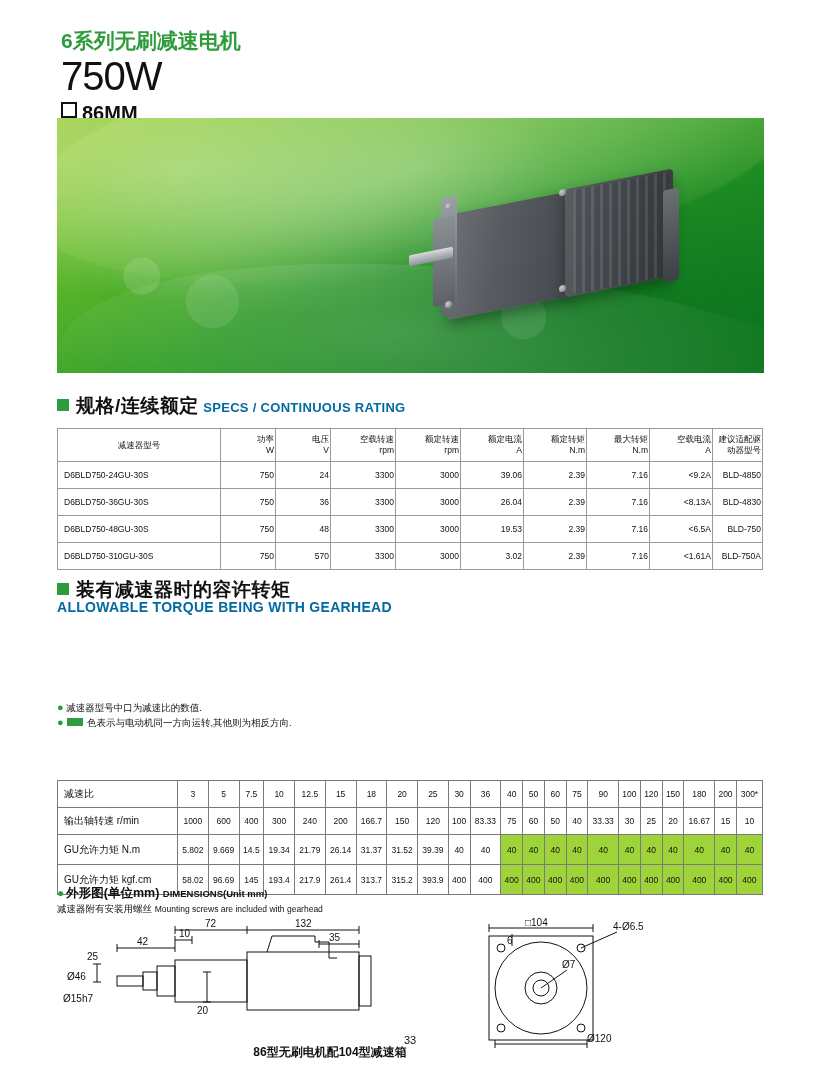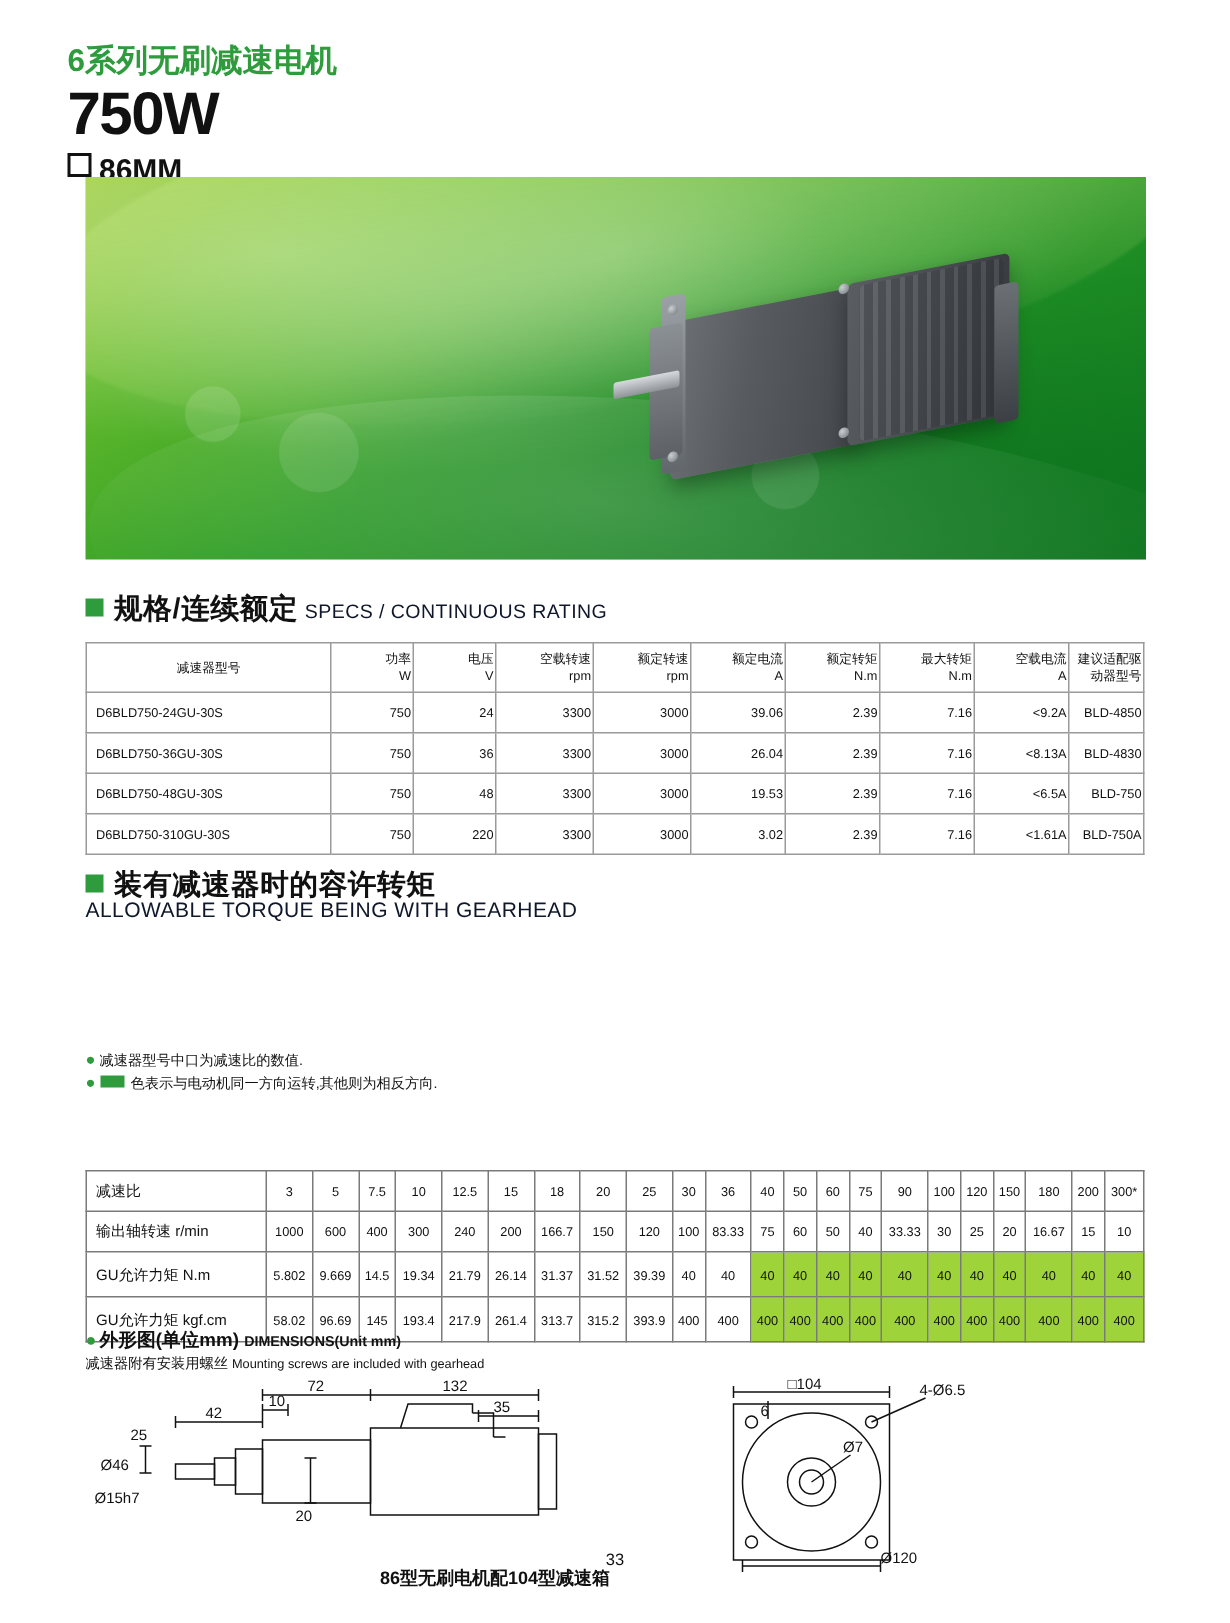--- a/index.html
+++ b/index.html
@@ -7,27 +7,27 @@
     width:820px;height:1082px;
     background:#ffffff;
     font-family:"Liberation Sans","DejaVu Sans",sans-serif;
     color:#111;
     overflow:hidden;
     position:relative;
   }
   .page{position:relative;width:820px;height:1082px;}
 
   
-  .hdr{position:absolute;left:45px;top:28px;}
+  .hdr{position:absolute;left:61px;top:28px;}
   .hdr-title{
     font-size:21px;font-weight:bold;color:#2e9c3c;letter-spacing:0px;
     line-height:26px;
   }
   .hdr-watt{
-    font-size:40px;font-weight:bold;color:#111;line-height:40px;margin-top:2px;
+    font-size:40px;font-weight:normal;color:#111;line-height:40px;margin-top:2px;
     letter-spacing:-1px;
   }
   .hdr-size{
     font-size:20px;font-weight:bold;color:#111;line-height:22px;margin-top:6px;
   }
   .hdr-size .sq{
     display:inline-block;width:12px;height:12px;border:2px solid #111;
     margin-right:5px;vertical-align:2px;
   }
 
@@ -112,21 +112,21 @@
   .m-bolt{position:absolute;width:7px;height:7px;border-radius:50%;
     background:radial-gradient(circle at 35% 35%,#c9ced2,#6f7478);transform:skewY(-11deg);}
 
   
   .sec{position:absolute;left:57px;}
   .sec-bullet{
     display:inline-block;width:12px;height:12px;background:#2e9c3c;margin-right:7px;
     vertical-align:1px;
   }
   .sec-cn{font-size:19px;font-weight:bold;color:#111;letter-spacing:0.5px;}
-  .sec-en{font-size:13px;font-weight:normal;color:#0f172a;letter-spacing:0.3px;}
+  .sec-en{font-size:13px;font-weight:bold;color:#0369a1;letter-spacing:0.3px;}
 
   
   table{border-collapse:collapse;}
   .spec-tbl{position:absolute;left:57px;top:428px;width:706px;font-size:8.5px;}
   .spec-tbl th,.spec-tbl td{
     border:1px solid #9a9a9a;text-align:right;vertical-align:middle;
     padding:2px 1px;color:#111;
   }
   .spec-tbl th{height:28px;font-weight:normal;line-height:11px;}
   .spec-tbl td{height:22px;}
@@ -281,21 +281,21 @@
         <td>3000</td>
         <td>19.53</td>
         <td>2.39</td>
         <td>7.16</td>
         <td>&lt;6.5A</td>
         <td>BLD-750</td>
       </tr>
       <tr>
         <td>D6BLD750-310GU-30S</td>
         <td>750</td>
-        <td>220</td>
+        <td>570</td>
         <td>3300</td>
         <td>3000</td>
         <td>3.02</td>
         <td>2.39</td>
         <td>7.16</td>
         <td>&lt;1.61A</td>
         <td>BLD-750A</td>
       </tr>
     </tbody>
   </table>

